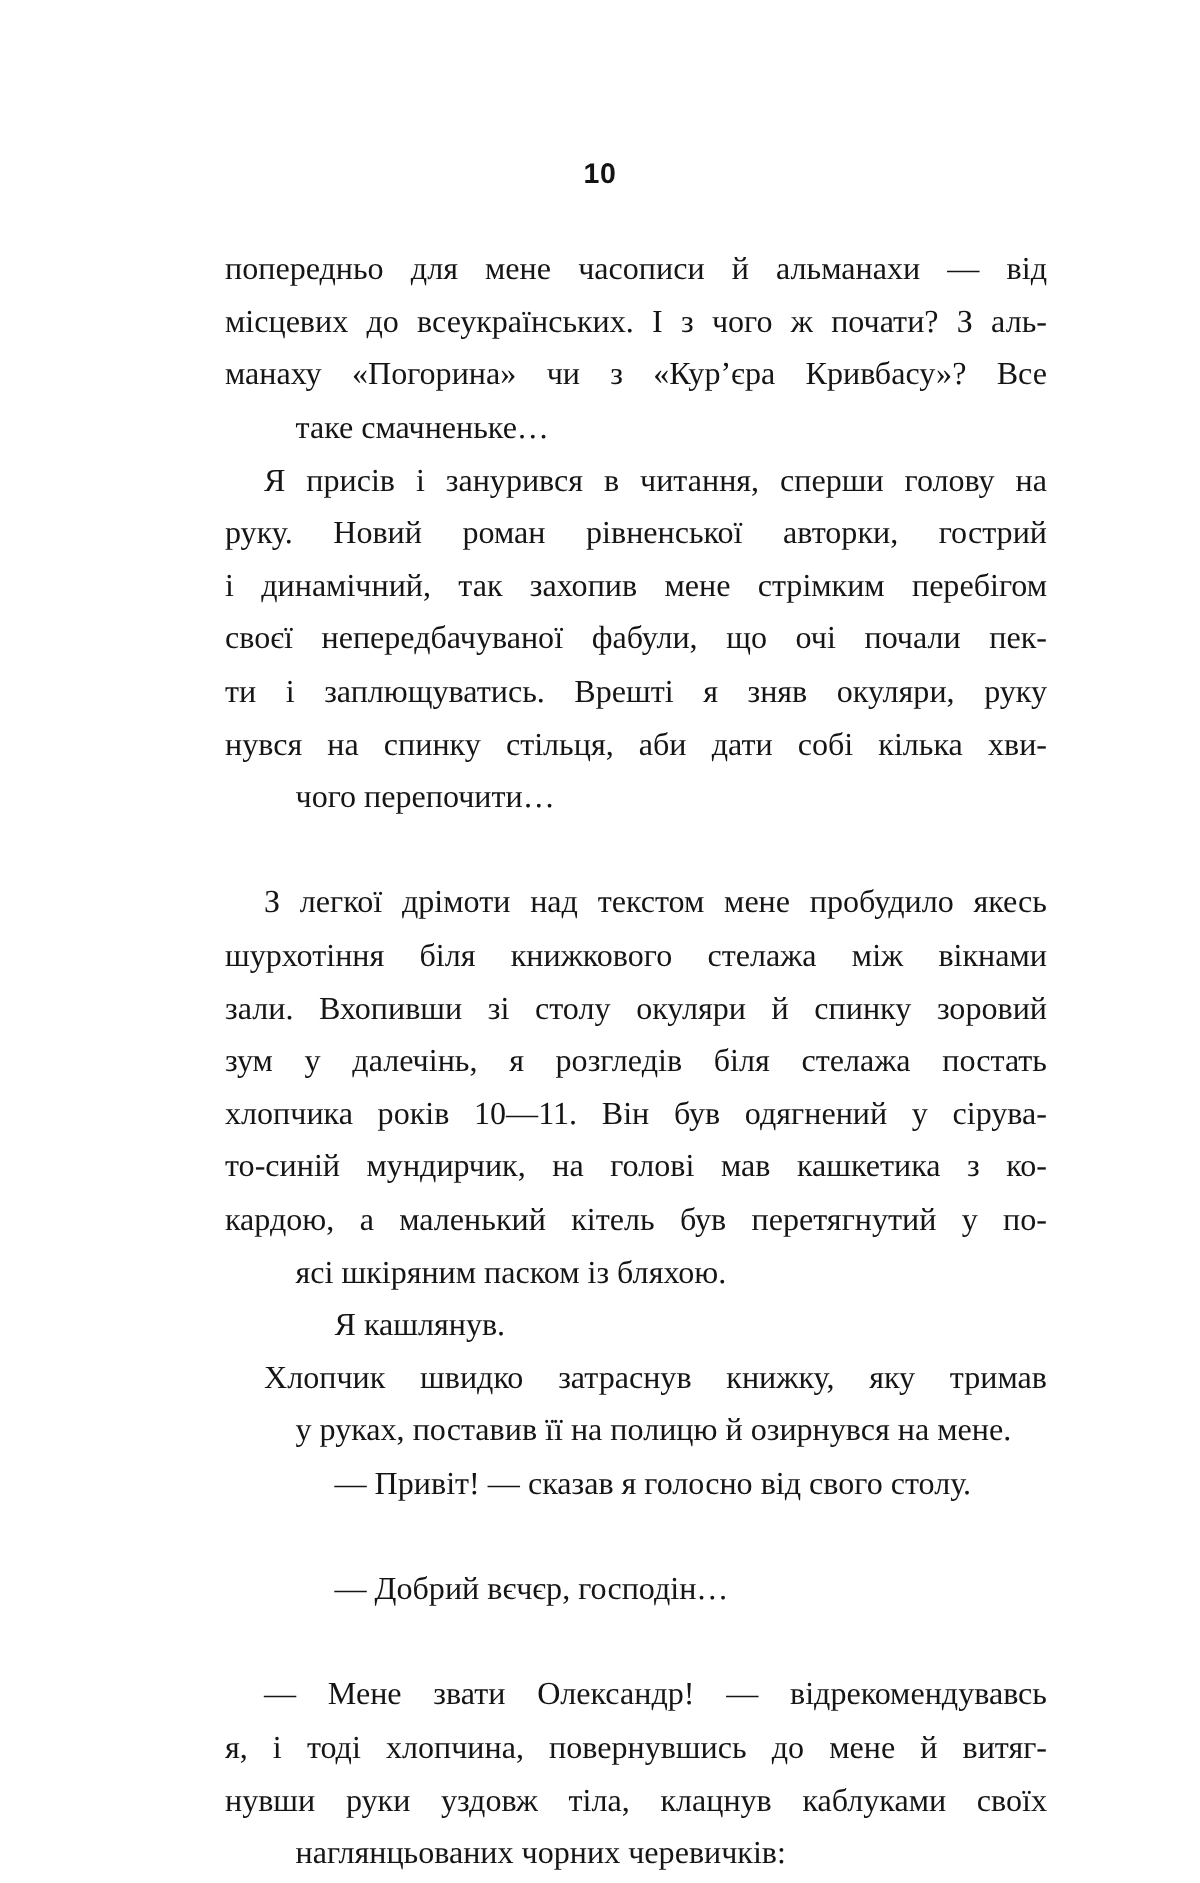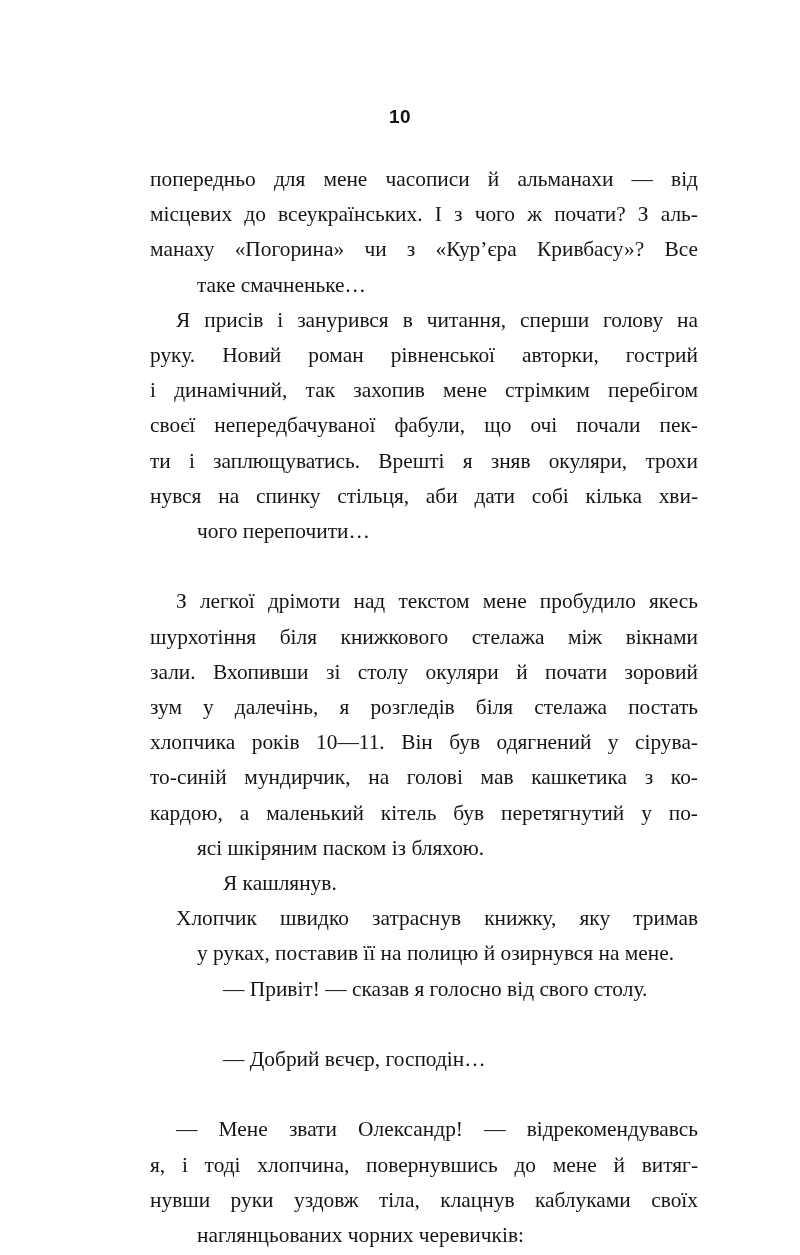--- a/index.html
+++ b/index.html
@@ -97,31 +97,31 @@
       <span class="ln j">місцевих до всеукраїнських. І з чого ж почати? З аль-</span>
       <span class="ln j">манаху «Погорина» чи з «Кур’єра Кривбасу»? Все</span>
       <span class="ln last">таке смачненьке…</span>
     </p>
 
     <p class="para">
       <span class="ln j" style="padding-left:26px">Я присів і занурився в читання, сперши голову на</span>
       <span class="ln j">руку. Новий роман рівненської авторки, гострий</span>
       <span class="ln j">і динамічний, так захопив мене стрімким перебігом</span>
       <span class="ln j">своєї непередбачуваної фабули, що очі почали пек-</span>
-      <span class="ln j">ти і заплющуватись. Врешті я зняв окуляри, трохи</span>
+      <span class="ln j">ти і заплющуватись. Врешті я зняв окуляри, руку</span>
       <span class="ln j">нувся на спинку стільця, аби дати собі кілька хви-</span>
       <span class="ln last">чого перепочити…</span>
     </p>
 
     <span class="gap"></span>
 
     <p class="para">
       <span class="ln j" style="padding-left:26px">З легкої дрімоти над текстом мене пробудило якесь</span>
       <span class="ln j">шурхотіння біля книжкового стелажа між вікнами</span>
-      <span class="ln j">зали. Вхопивши зі столу окуляри й почати зоровий</span>
+      <span class="ln j">зали. Вхопивши зі столу окуляри й спинку зоровий</span>
       <span class="ln j">зум у далечінь, я розгледів біля стелажа постать</span>
       <span class="ln j">хлопчика років 10—11. Він був одягнений у сірува-</span>
       <span class="ln j">то-синій мундирчик, на голові мав кашкетика з ко-</span>
       <span class="ln j">кардою, а маленький кітель був перетягнутий у по-</span>
       <span class="ln last">ясі шкіряним паском із бляхою.</span>
     </p>
 
     <p class="para">
       <span class="ln last" style="padding-left:26px">Я кашлянув.</span>
     </p>

